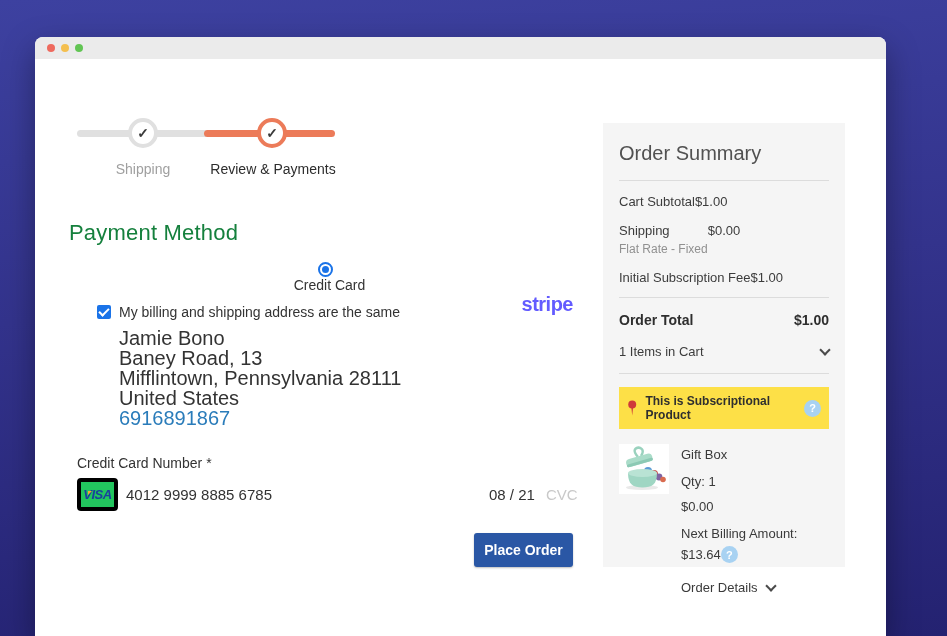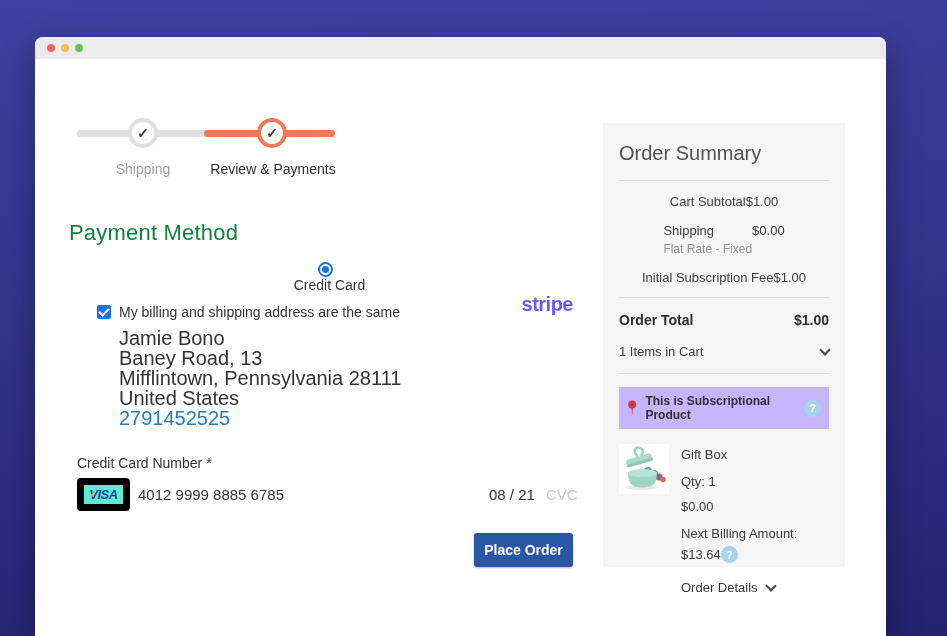--- a/index.html
+++ b/index.html
@@ -60,21 +60,21 @@
     border-right: 2px solid #fff; border-bottom: 2px solid #fff; transform: rotate(45deg);
   }
   .billing-label { margin-left: 8px; font-size: 14px; color: #333; }
   .address { position: absolute; left: 84px; top: 291px; font-size: 20px; color: #333; line-height: 20px; }
   .phone-link { color: #2a7cba; cursor: pointer; }
 
   .cc-label { position: absolute; left: 42px; top: 418px; font-size: 14px; color: #333; }
 
   .card-row { position: absolute; left: 42px; top: 441px; width: 496px; height: 33px; display: flex; align-items: center; }
   .visa-badge {
-    width: 53px; height: 33px; border: 7px solid #000000; border-radius: 4px; background: #5eead4;
+    width: 41px; height: 33px; border: 4px solid #000000; border-radius: 4px; background: #22c55e;
     display: flex; align-items: center; justify-content: center; position: relative;
   }
   .visa-text { font-size: 13px; font-weight: bold; font-style: italic; color: #1a3e9e; letter-spacing: -0.5px; }
   .visa-gold { position: absolute; left: 7px; top: 9px; width: 0; height: 0; border-left: 4px solid #f2a633; border-bottom: 4px solid transparent; }
   .card-number { margin-left: 8px; font-size: 15px; color: #333; }
   .card-expiry { position: absolute; left: 412px; font-size: 15px; color: #333; }
   .card-cvc { position: absolute; left: 469px; font-size: 15px; color: #c9c9c9; }
 
   .place-order {
     position: absolute; left: 439px; top: 496px; width: 99px; height: 34px;
@@ -84,30 +84,30 @@
   }
 
   
   .panel {
     position: absolute; left: 568px; top: 86px; width: 242px; height: 444px;
     background: #f5f5f5; padding: 19px 16px 0;
   }
   .panel h2 { font-size: 20px; font-weight: 400; color: #515151; margin-bottom: 15px; }
   .divider { border: 0; border-top: 1px solid #dcdcdc; }
   .totals { padding: 5px 0 6px; }
-  .trow { display: flex; justify-content: center; padding: 8px 0 6px; font-size: 13px; color: #3c3c3c; }
+  .trow { display: flex; justify-content: flex-start; padding: 8px 0 6px; font-size: 13px; color: #3c3c3c; }
   .trow .sub { font-size: 12px; color: #909090; margin-top: 4px; font-weight: normal; }
   .total-row { display: flex; justify-content: space-between; padding: 14px 0 10px; font-size: 14px; font-weight: bold; color: #2e2e2e; }
   .items-row { display: flex; justify-content: space-between; align-items: center; padding: 6px 0 14px; font-size: 13px; color: #3c3c3c; cursor: pointer; }
   .chevron {
     width: 8px; height: 8px; border-right: 2px solid #4a4a4a; border-bottom: 2px solid #4a4a4a;
     transform: rotate(45deg); display: inline-block; margin-top: -4px;
   }
   .badge {
-    margin-top: 13px; background: #c4b5fd; padding: 7px 8px; display: flex; align-items: center;
+    margin-top: 13px; background: #fde047; padding: 7px 8px; display: flex; align-items: center;
     font-size: 12px; font-weight: bold; color: #2f2f2f; gap: 8px;
   }
   .q-icon {
     width: 17px; height: 17px; border-radius: 50%; background: #a8d2f2; color: #fff;
     font-size: 11px; font-weight: bold; display: inline-flex; align-items: center; justify-content: center;
     flex: none; cursor: pointer;
   }
   .badge .q-icon { margin-left: auto; }
   .product { display: flex; gap: 12px; margin-top: 15px; }
   .pimg { width: 50px; height: 50px; background: #fff; flex: none; }
@@ -149,21 +149,21 @@
   <div class="billing-row">
     <span class="checkbox"></span>
     <span class="billing-label">My billing and shipping address are the same</span>
   </div>
 
   <div class="address">
     <div>Jamie Bono</div>
     <div>Baney Road, 13</div>
     <div>Mifflintown, Pennsylvania 28111</div>
     <div>United States</div>
-    <div class="phone-link">2791452525</div>
+    <div class="phone-link">6916891867</div>
   </div>
 
   <div class="cc-label">Credit Card Number *</div>
 
   <div class="card-row">
     <span class="visa-badge">
       <span class="visa-gold"></span>
       <span class="visa-text">VISA</span>
     </span>
     <span class="card-number">4012 9999 8885 6785</span>

